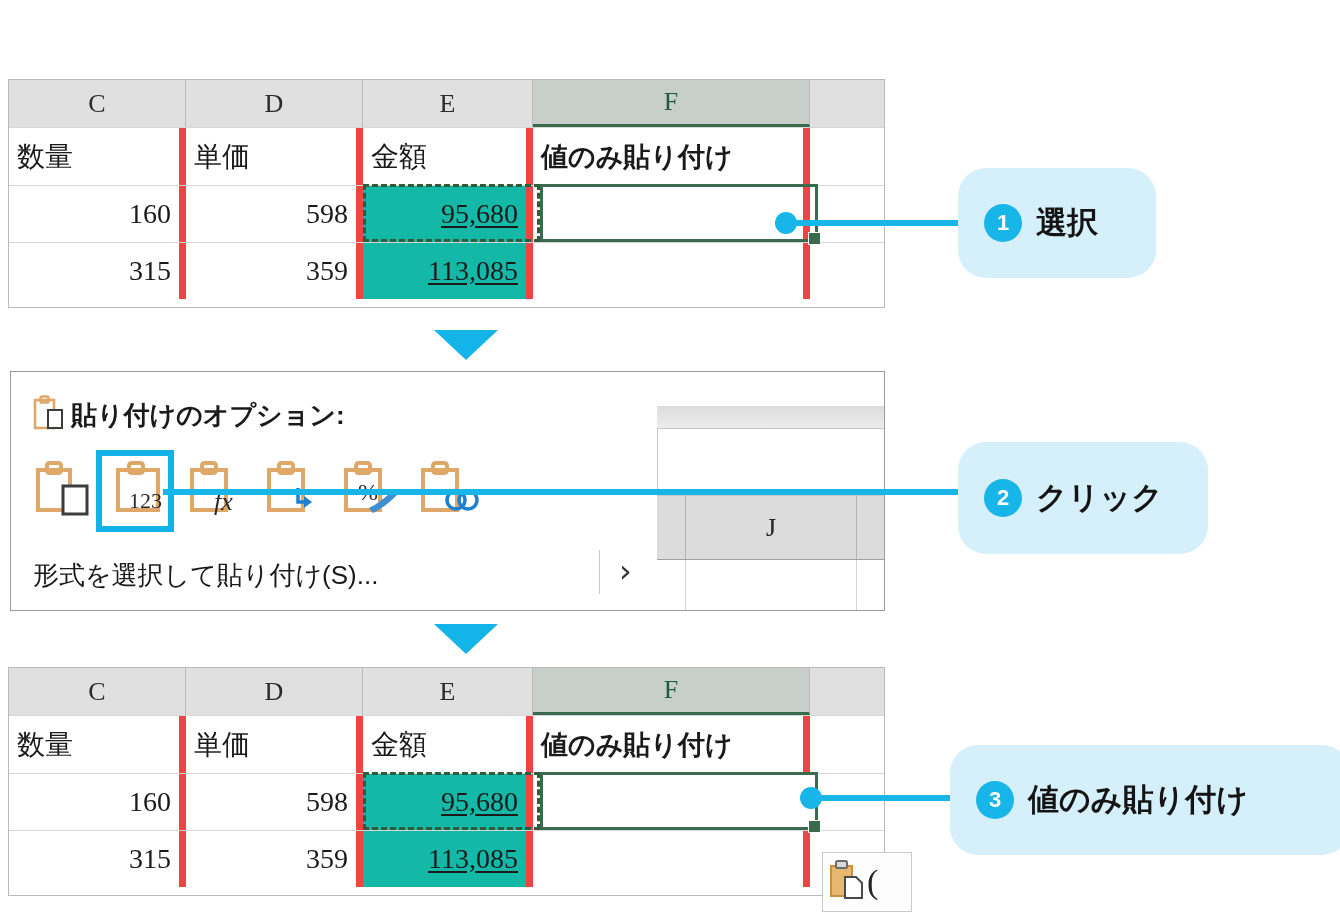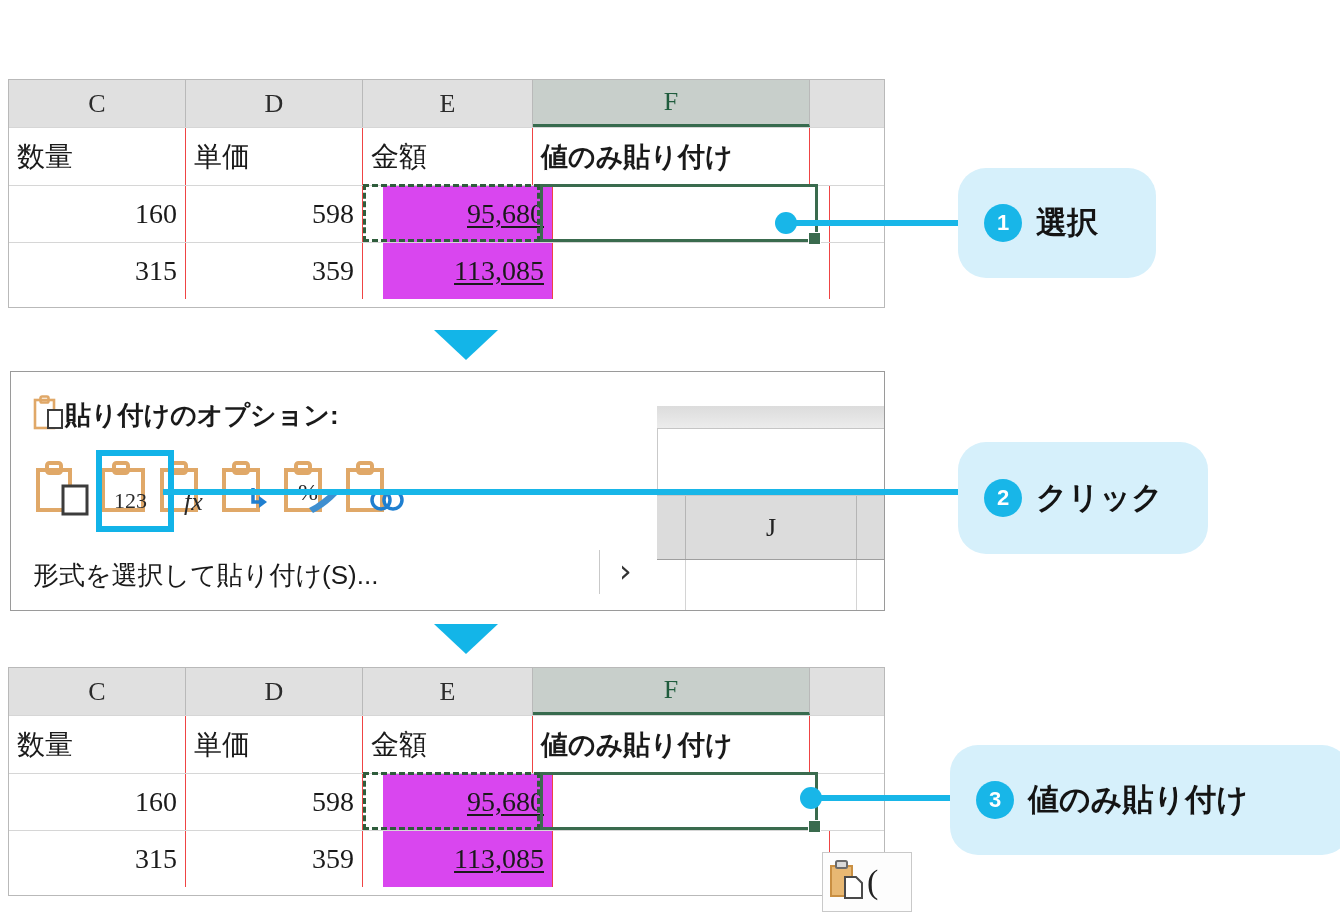--- a/index.html
+++ b/index.html
@@ -43,31 +43,31 @@
   .sheet .colhdr.sel{
     background:#c8cfcb;color:#1f5c3d;
     border-bottom:3px solid #376b4e;
   }
   .sheet .colhdr.last{border-right:none;}
   .sheet .row{display:flex;border-top:1px solid #d6d6d6;box-sizing:border-box;}
   .sheet .row.r-head{height:58px;}
   .sheet .row.r-data{height:57px;}
   .sheet .cell{
     flex:0 0 auto;
-    border-right:1px solid #ef4444;
+    border-right:7px solid #ef4444;
     display:flex;align-items:center;
     font-size:28px;color:#1a1a1a;
     padding:0 8px;
     box-sizing:border-box;
     position:relative;
     font-family:"Liberation Serif","DejaVu Serif",serif;
   }
   .sheet .cell.num{justify-content:flex-end;}
   .sheet .cell.lbl{justify-content:flex-start;}
-  .sheet .cell.green{background:#d946ef;margin-left:20px;}
+  .sheet .cell.green{background:#14b8a6;}
   .sheet .cell.bold{font-weight:bold;font-size:27px;
       font-family:"Liberation Sans","DejaVu Sans",sans-serif;}
   .sheet .cell.last{border-right:none;}
   .sheet .cell u{text-decoration:underline;text-underline-offset:3px;}
 
   
   .ants{
     position:absolute;
     border:3px dashed #2f5d3c;
     box-sizing:border-box;
@@ -102,27 +102,27 @@
     position:absolute;left:10px;top:371px;
     width:875px;height:240px;
     border:1px solid #9a9a9a;
     background:#ffffff;
     box-sizing:border-box;
     overflow:hidden;
   }
   .menu-left{position:absolute;left:0;top:0;width:645px;height:238px;}
   .menu-title{
     position:absolute;left:22px;top:23px;
-    display:flex;align-items:center;gap:0;
+    display:flex;align-items:center;gap:6px;
   }
   .menu-title .txt{
     font-size:26px;font-weight:bold;color:#1a1a1a;
     font-family:"Liberation Sans","DejaVu Sans",sans-serif;
   }
-  .icon-row{position:absolute;left:22px;top:86px;display:flex;align-items:flex-start;}
+  .icon-row{position:absolute;left:22px;top:86px;display:flex;gap:15px;align-items:flex-start;}
   .paste-ic{width:62px;height:62px;position:relative;}
   .hl-box{
     position:absolute;left:85px;top:78px;
     width:78px;height:82px;
     border:6px solid #12b3e8;
     box-sizing:border-box;
     z-index:4;
   }
   .menu-footer{
     position:absolute;left:22px;top:186px;

